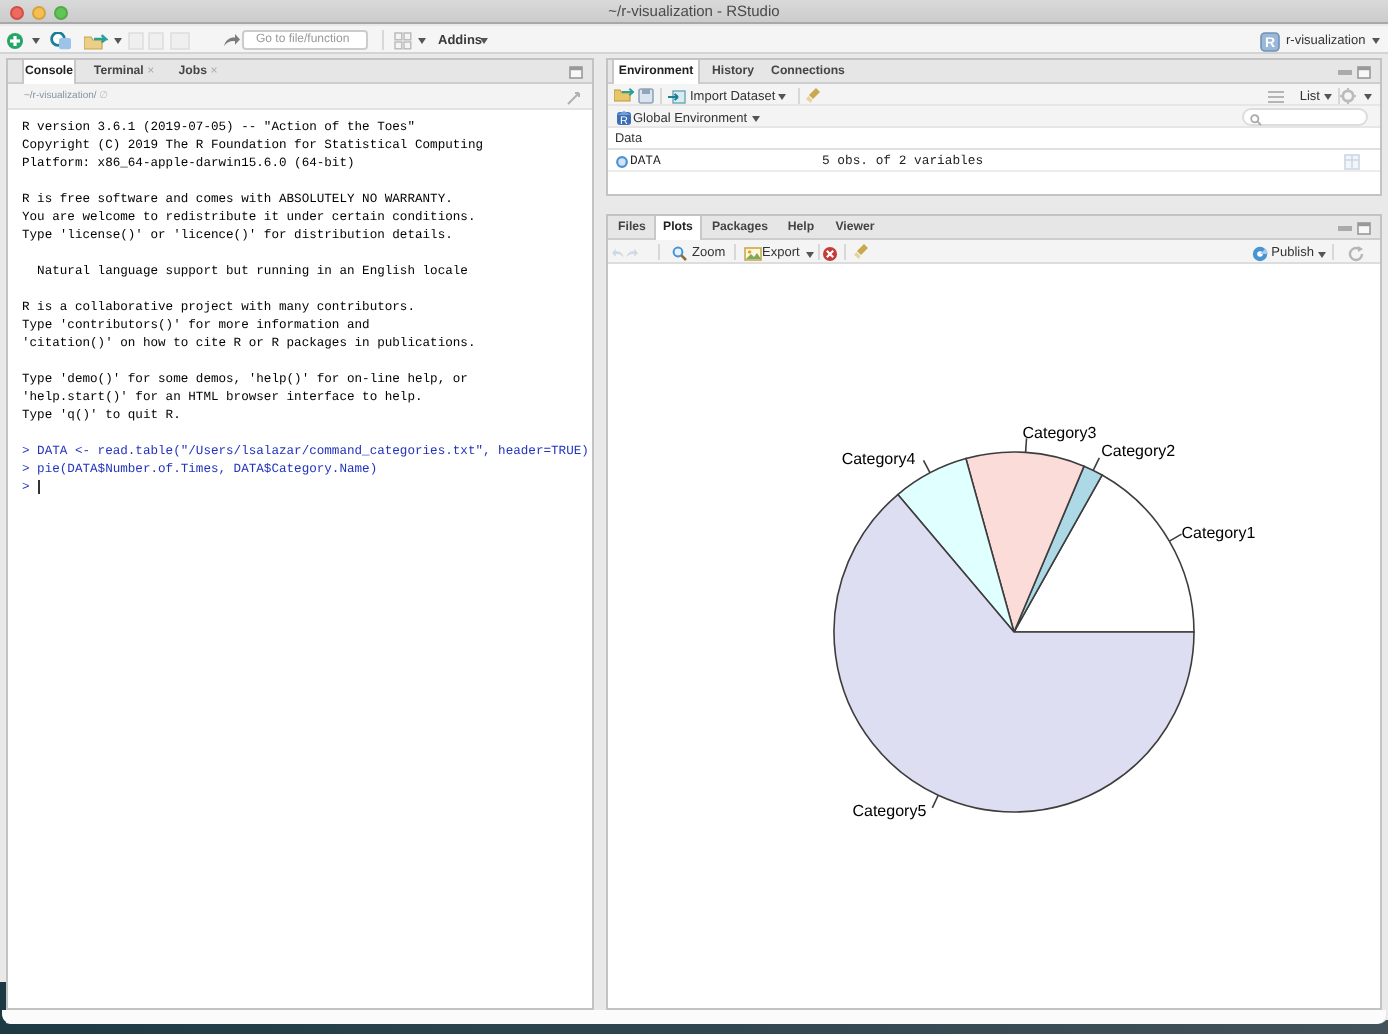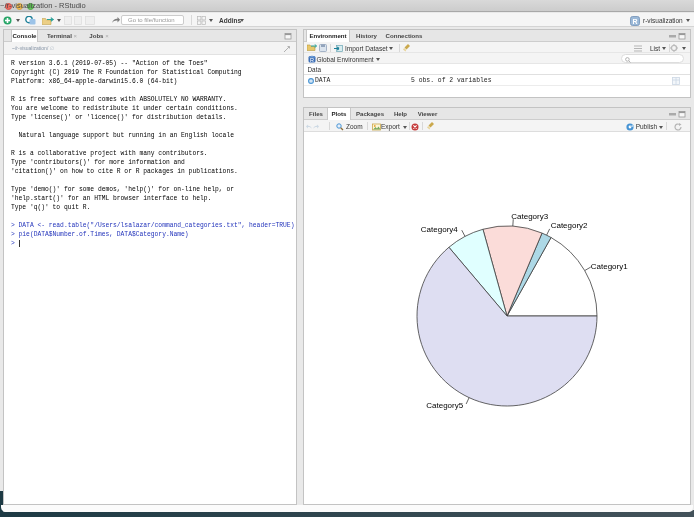--- a/index.html
+++ b/index.html
@@ -1,21 +1,21 @@
 <!DOCTYPE html>
 <html><head>
 <meta charset="utf-8">
 <style>
 * { margin:0; padding:0; box-sizing:border-box; }
 html,body { width:694px; height:517px; overflow:hidden; }
 body { background:#ececec; font-family:"Liberation Sans", sans-serif; position:relative; }
 .window { position:absolute; left:0; top:0; width:694px; height:512px; background:#e9e9e9; border-radius:0 0 5px 5px; }
 .titlebar { position:absolute; left:0; top:0; width:694px; height:12px; background:linear-gradient(#d9d9d9,#cccccc); border-bottom:1px solid #a8a8a8; border-radius:0; }
 .tl { position:absolute; top:2.5px; width:7px; height:7px; border-radius:50%; }
-.title { position:absolute; top:0; left:0; width:100%; text-align:left; font-size:7.5px; line-height:12px; color:#4a4a4a; }
+.title { position:absolute; top:0; left:0; width:100%; text-align:center; font-size:7.5px; line-height:12px; color:#4a4a4a; }
 .toolbar { position:absolute; left:0; top:13px; width:694px; height:14px; background:#f5f5f5; border-bottom:1px solid #d4d4d4; }
 .gobox { position:absolute; left:121px; top:1.5px; width:63px; height:10px; background:#fff; border:1px solid #ccc; border-radius:2px; font-size:6px; color:#999; line-height:8px; padding-left:6px; }
 .tbtext { position:absolute; font-size:6.5px; color:#333; }
 .panel { position:absolute; background:#fff; border:1px solid #c3c3c3; }
 .tabstrip { position:absolute; height:12px; background:#e6e6e6; border-bottom:1px solid #cdcdcd; width:100%; top:0; left:0; }
 .tab { position:absolute; top:0; height:12px; font-size:6.1px; font-weight:bold; color:#444; line-height:12px; text-align:center; }
 .tab.active { background:#fff; border-left:1px solid #c8c8c8; border-right:1px solid #c8c8c8; color:#222; }
 .tabx { color:#aaa; font-weight:normal; font-size:6px; }
 
 #console-header { position:absolute; left:0; top:12px; width:100%; height:13px; background:#f3f3f3; border-bottom:1px solid #e2e2e2; font-size:5px; color:#8593a5; line-height:13px; }

